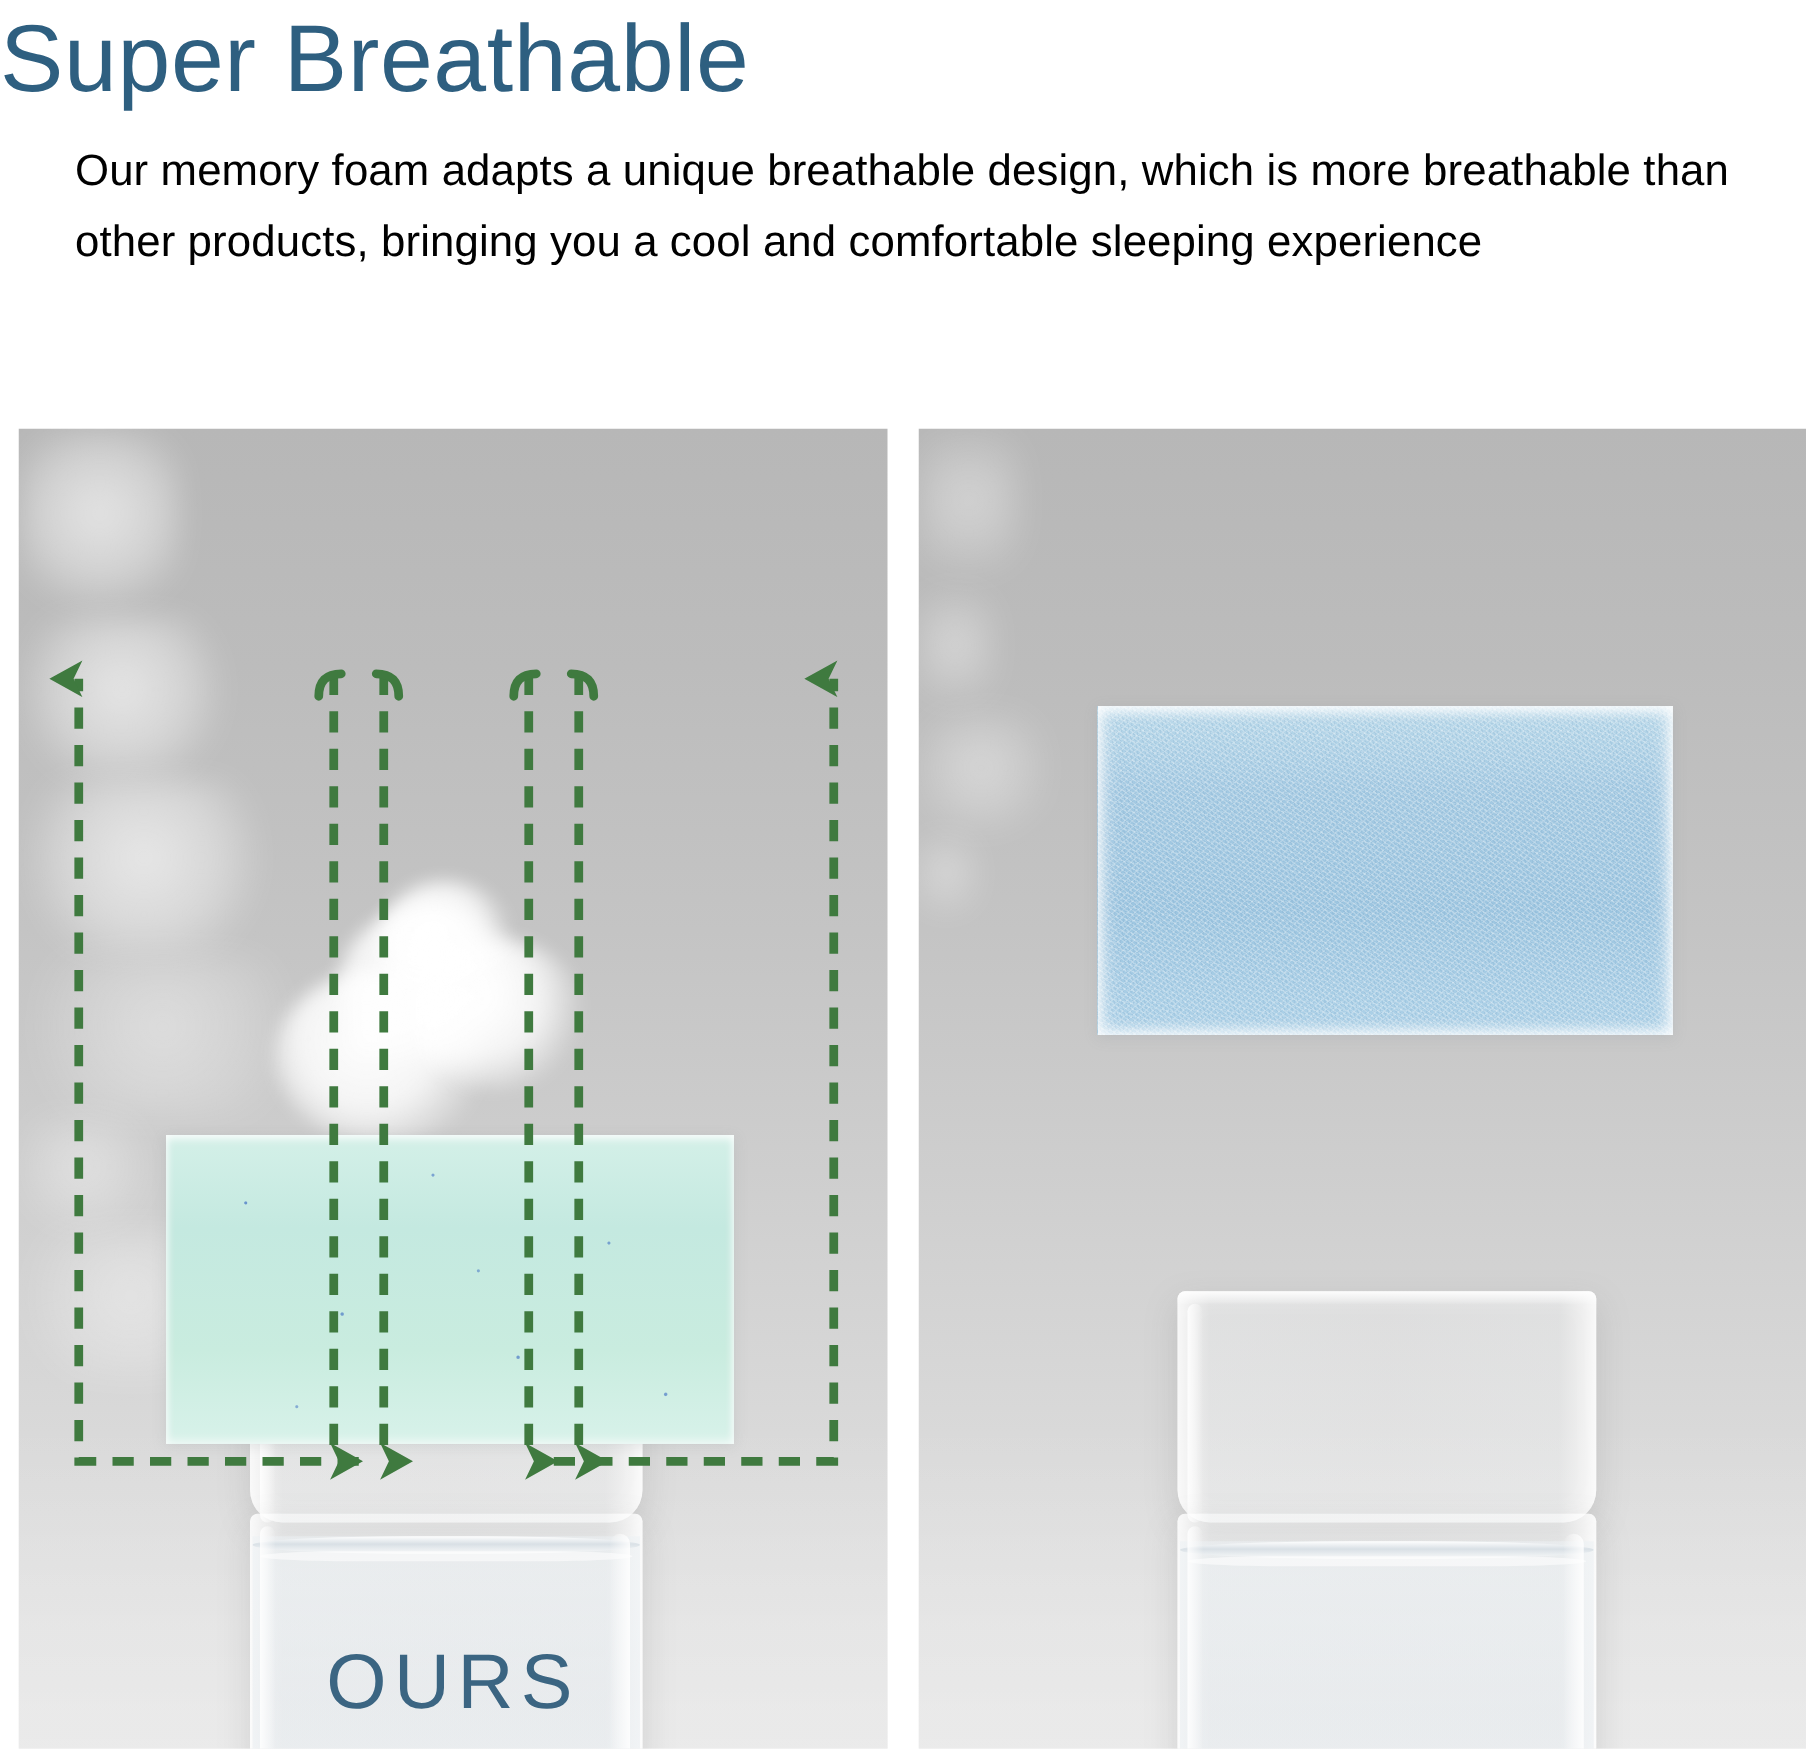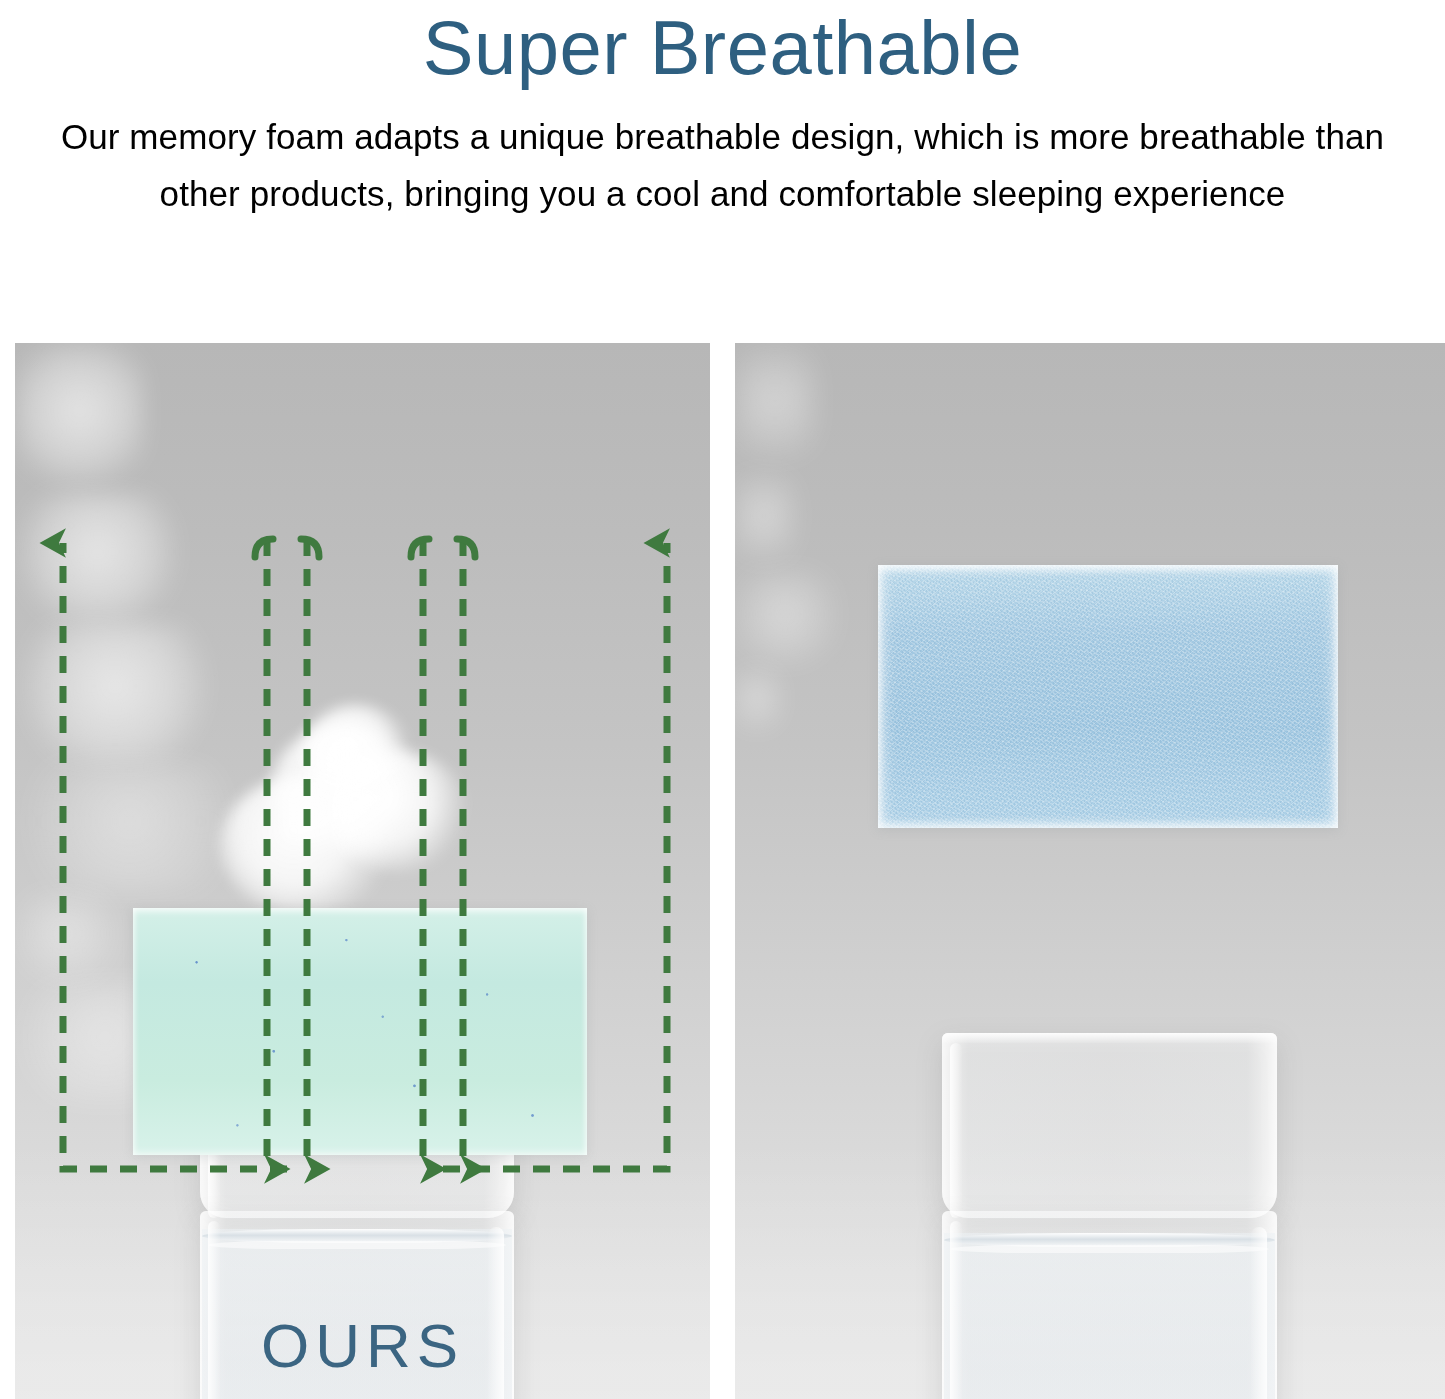--- a/index.html
+++ b/index.html
@@ -13,21 +13,21 @@
     font-family: "Liberation Sans", sans-serif;
     overflow: hidden;
     position: relative;
   }
 
   
   .header {
     width: 1445px;
     padding-top: 2px;
     box-sizing: border-box;
-    text-align: center;
+    text-align: left;
     background: #ffffff;
   }
   .main-title {
     font-family: "Liberation Sans", sans-serif;
     font-size: 76px;
     font-weight: 400;
     color: #2e5f80;
     letter-spacing: 0.5px;
     line-height: 92px;
     margin: 0;

